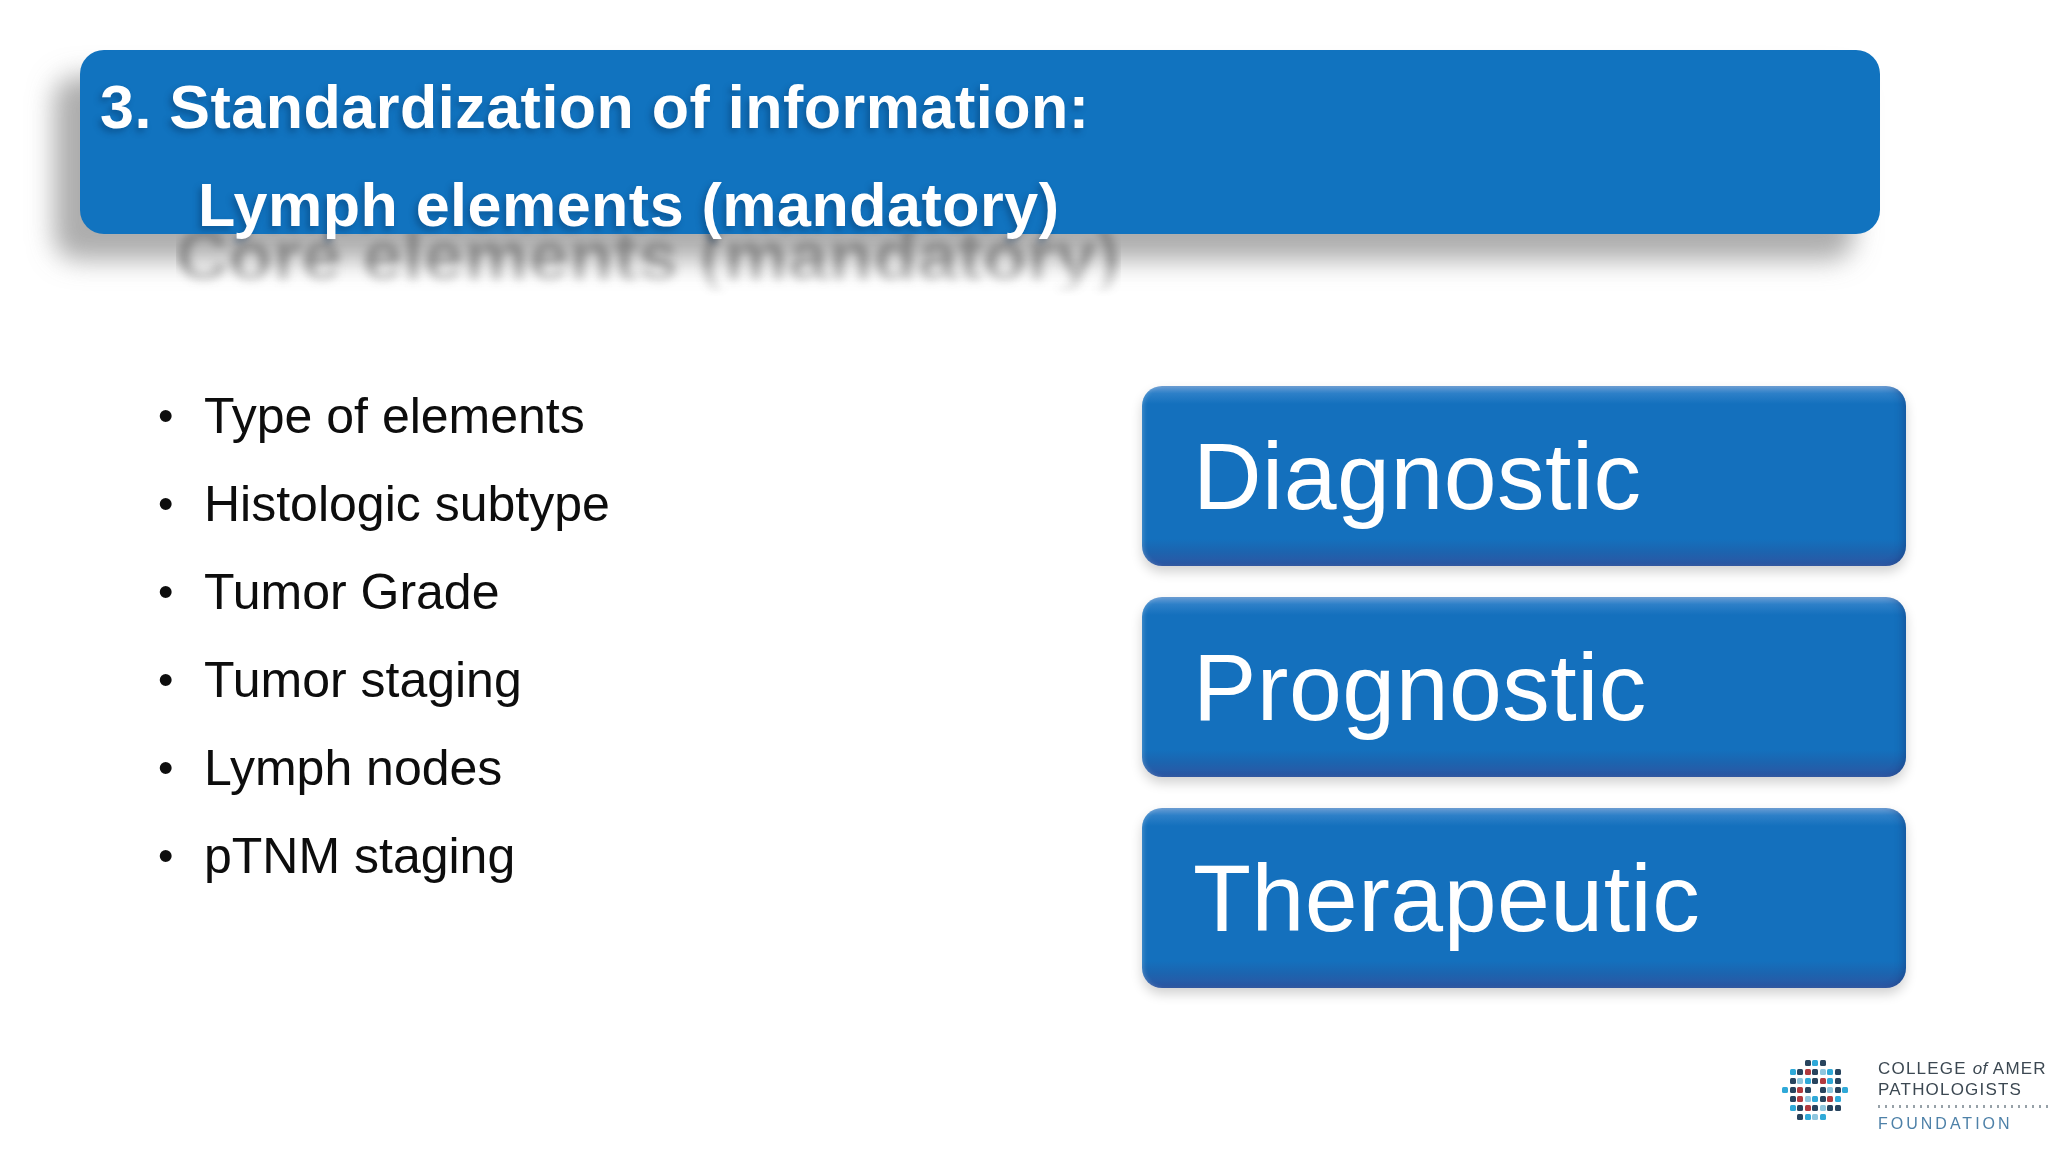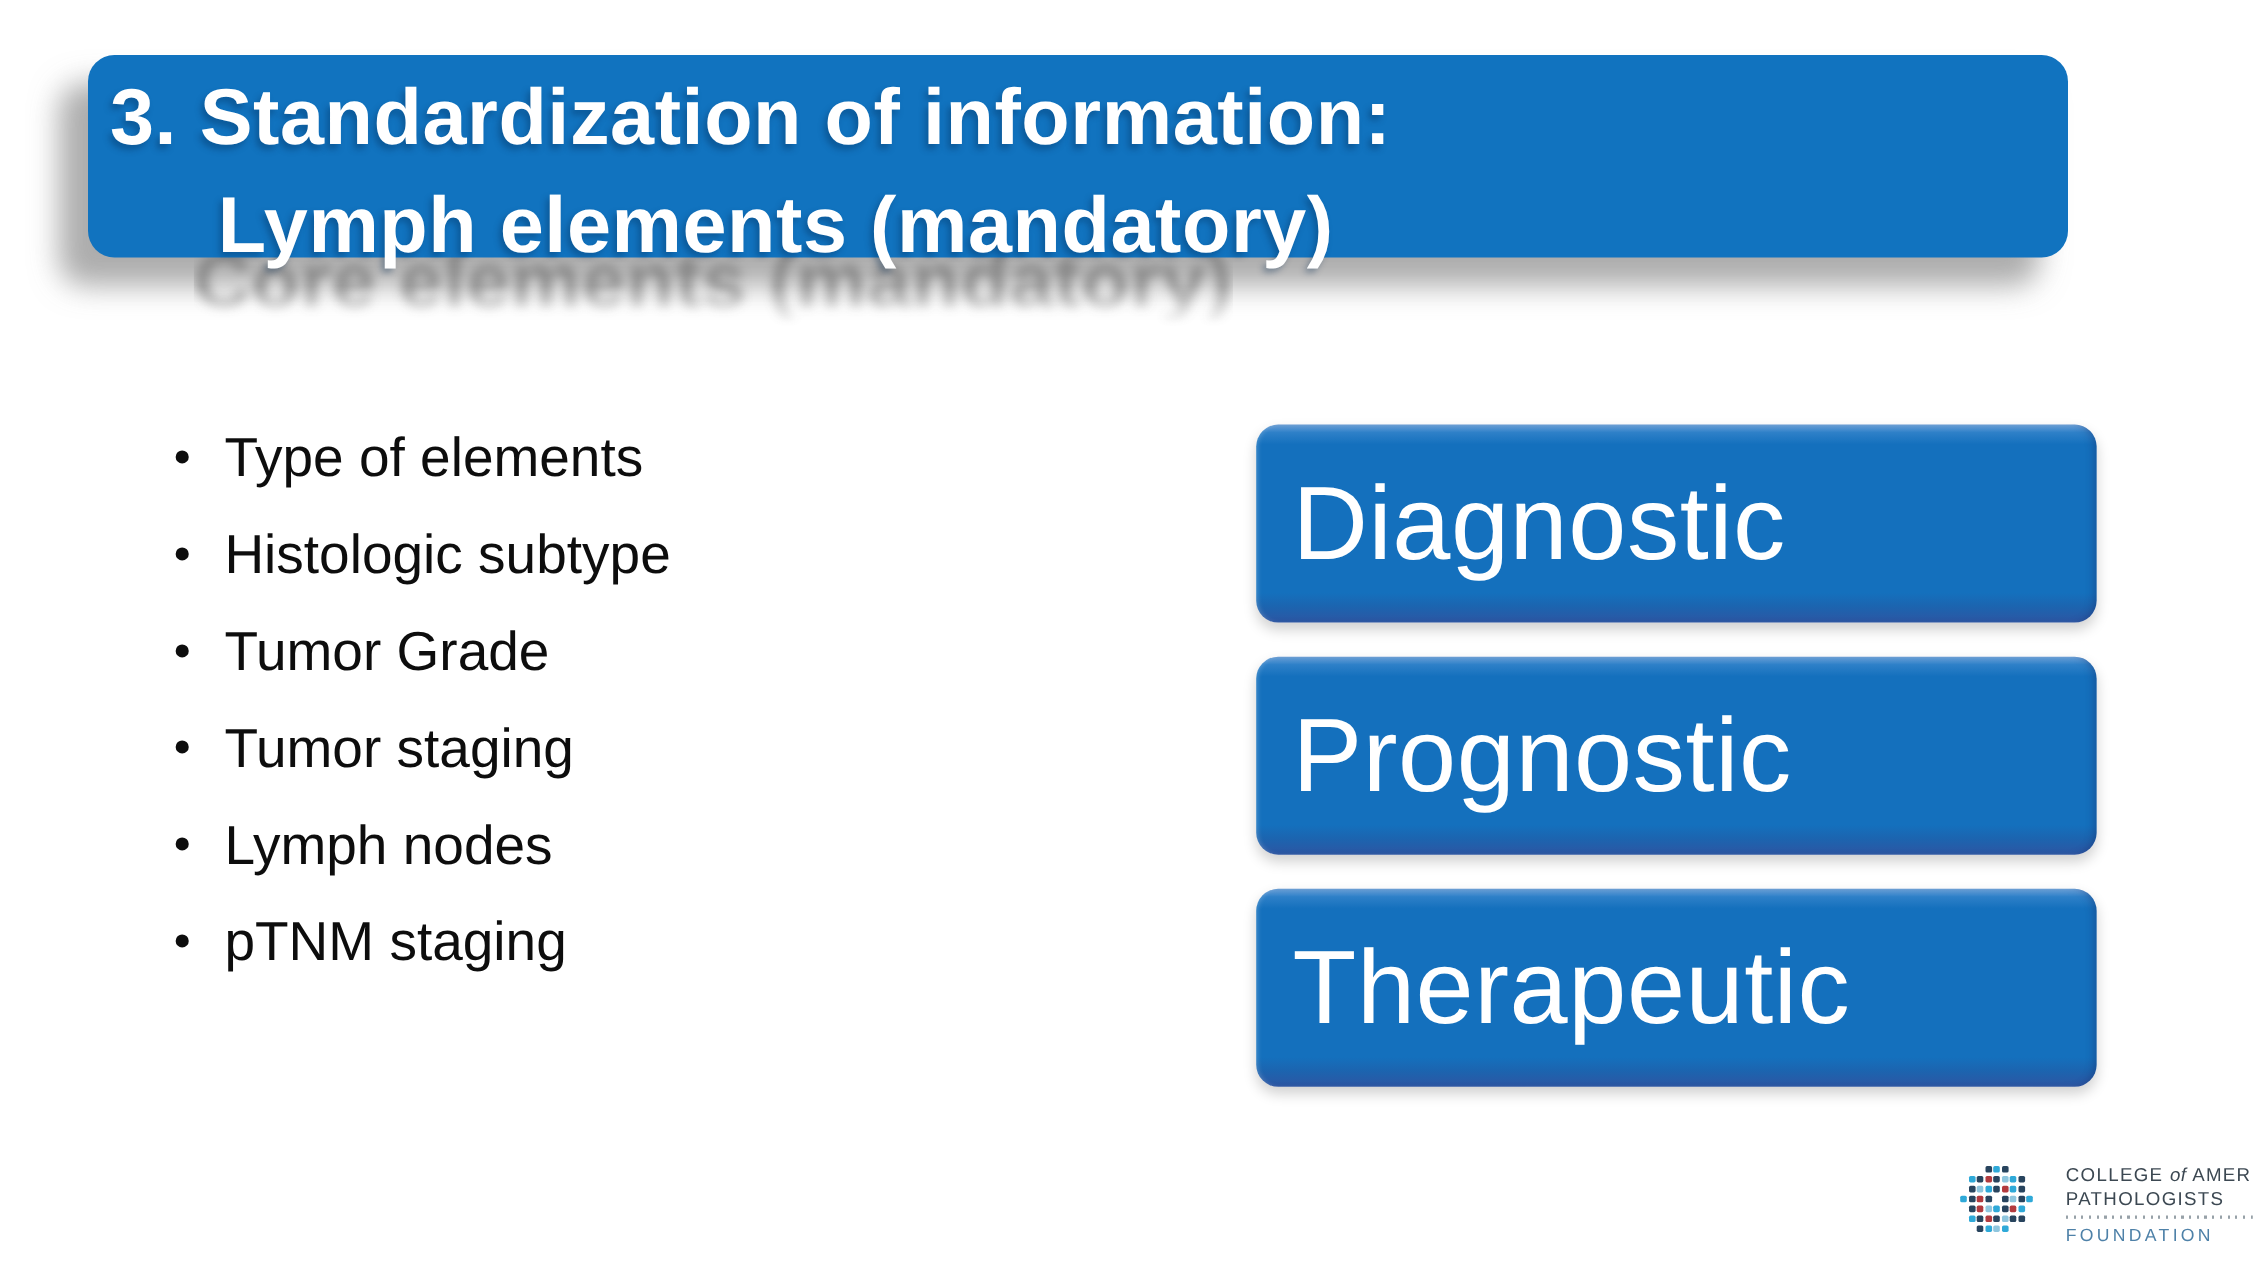--- a/index.html
+++ b/index.html
@@ -17,21 +17,21 @@
     -webkit-mask-image:linear-gradient(180deg,#000 55%,transparent 100%);
             mask-image:linear-gradient(180deg,#000 55%,transparent 100%);
   }
   .title-bar{
     position:absolute;left:80px;top:50px;width:1800px;height:184px;
     background:#1173BF;border-radius:24px;z-index:2;
     box-shadow:-26px 26px 26px rgba(105,105,105,.55);
   }
   .title-text{
     position:absolute;left:100px;top:58px;z-index:3;
-    color:#ffffff;font-size:72px;font-weight:bold;line-height:98px;
+    color:#ffffff;font-size:61px;font-weight:bold;line-height:98px;
     letter-spacing:.5px;white-space:nowrap;
     text-shadow:-3px 4px 6px rgba(0,40,80,.35);
   }
   .title-line2{margin-left:98px;}
 
   
   .bullets{
     position:absolute;left:158px;top:372px;z-index:2;
     list-style:none;margin:0;padding:0;
     color:#0d0d0d;font-size:50px;line-height:88px;
@@ -46,21 +46,21 @@
   .action-box{
     position:absolute;left:1142px;width:764px;height:180px;
     border-radius:20px;box-sizing:border-box;
     background:linear-gradient(180deg,
       #6ea3da 0%, #2e80c8 4%, #1470bd 10%,
       #1470bd 85%, #1c64af 92%, #2d56a3 100%);
     box-shadow:
       inset -6px 0 8px -4px rgba(25,45,105,.45),
       inset 3px 0 5px -2px rgba(255,255,255,.25),
       0 6px 12px rgba(0,0,0,.18);
-    display:flex;align-items:center;padding-left:33px;
+    display:flex;align-items:center;padding-left:51px;
     color:#ffffff;font-size:95px;letter-spacing:.5px;
     z-index:2;white-space:nowrap;
   }
   .action-box.b1{top:386px;}
   .action-box.b2{top:597px;}
   .action-box.b3{top:808px;}
 
   
   .cap-logo{position:absolute;left:1782px;top:1058px;width:260px;height:86px;z-index:2;}
   .cap-mark{position:absolute;left:0;top:2px;width:70px;height:66px;}

